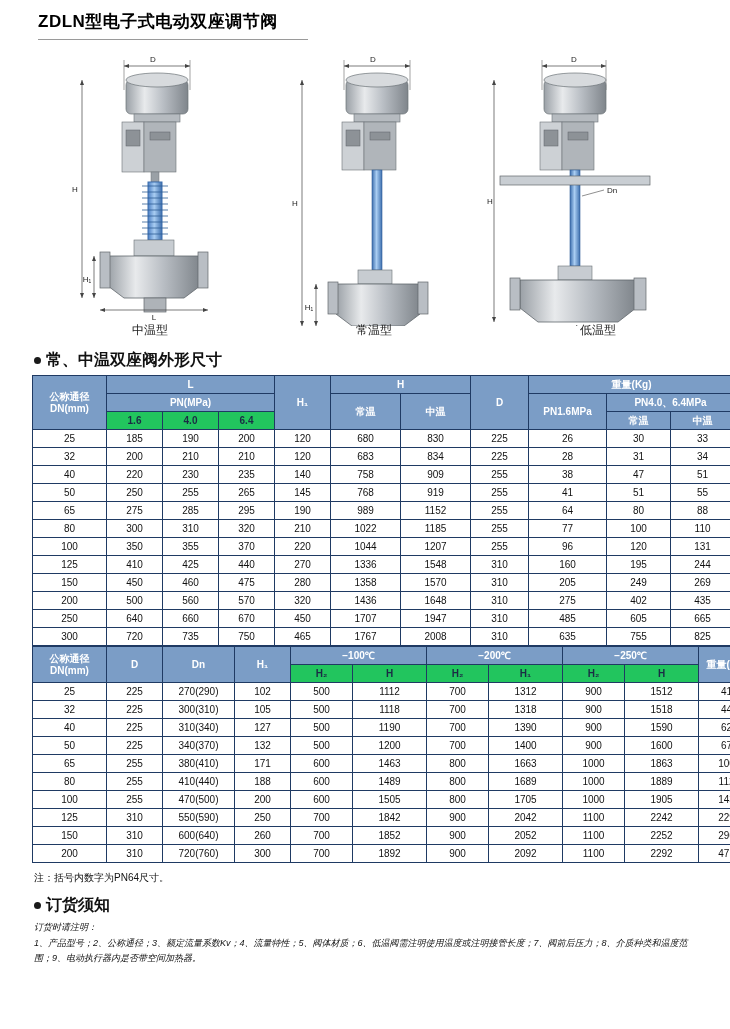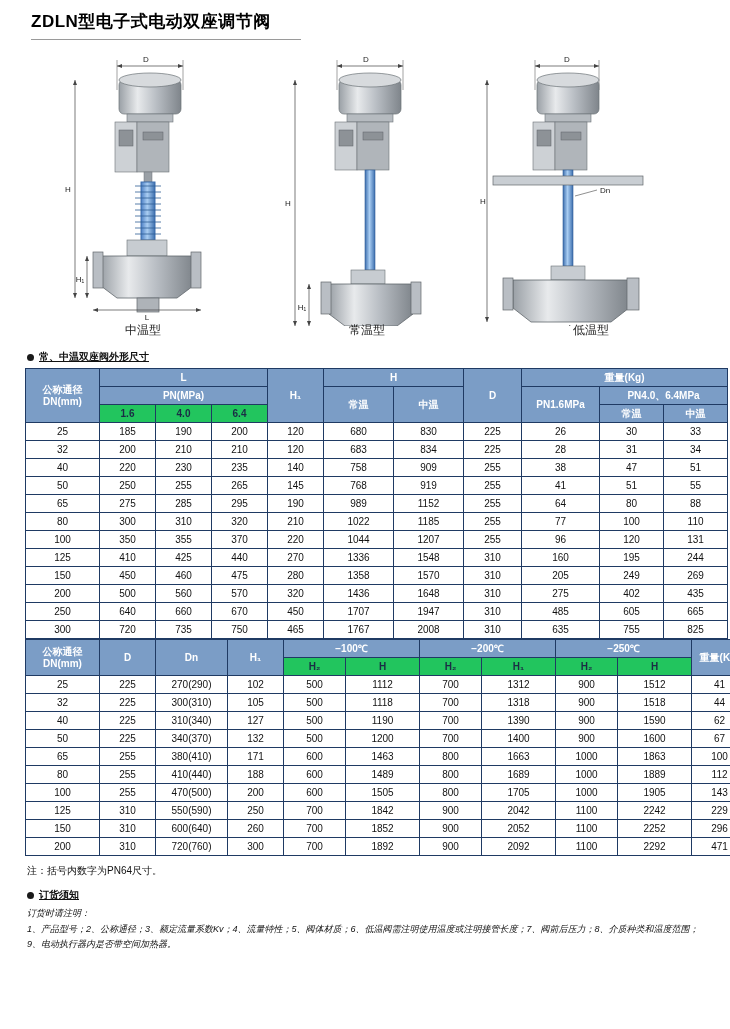--- a/index.html
+++ b/index.html
@@ -13,21 +13,21 @@
     font-family: "Liberation Sans", sans-serif;
     color: #111;
     position: relative;
     overflow: hidden;
   }
   .page {
     position: relative;
     width: 730px;
     height: 1029px;
     box-sizing: border-box;
-    padding: 0 25px;
+    padding: 0 32px;
     border-radius: 16px;
   }
   
   .title {
     font-size: 17px;
     font-weight: bold;
     letter-spacing: 0.5px;
     padding-top: 10px;
     padding-left: 6px;
     color: #000;
@@ -59,24 +59,23 @@
     width: 100%;
     text-align: center;
     font-size: 12px;
     color: #222;
   }
 
   
   .sec-head {
     display: flex;
     align-items: center;
-    font-size: 10px;
+    font-size: 16px;
     font-weight: bold;
     margin: 10px 0 4px 2px;
-    text-decoration: underline;
   }
   .bullet {
     width: 7px; height: 7px;
     border-radius: 50%;
     background: #1a1a1a;
     margin-right: 5px;
     display: inline-block;
   }
 
   

